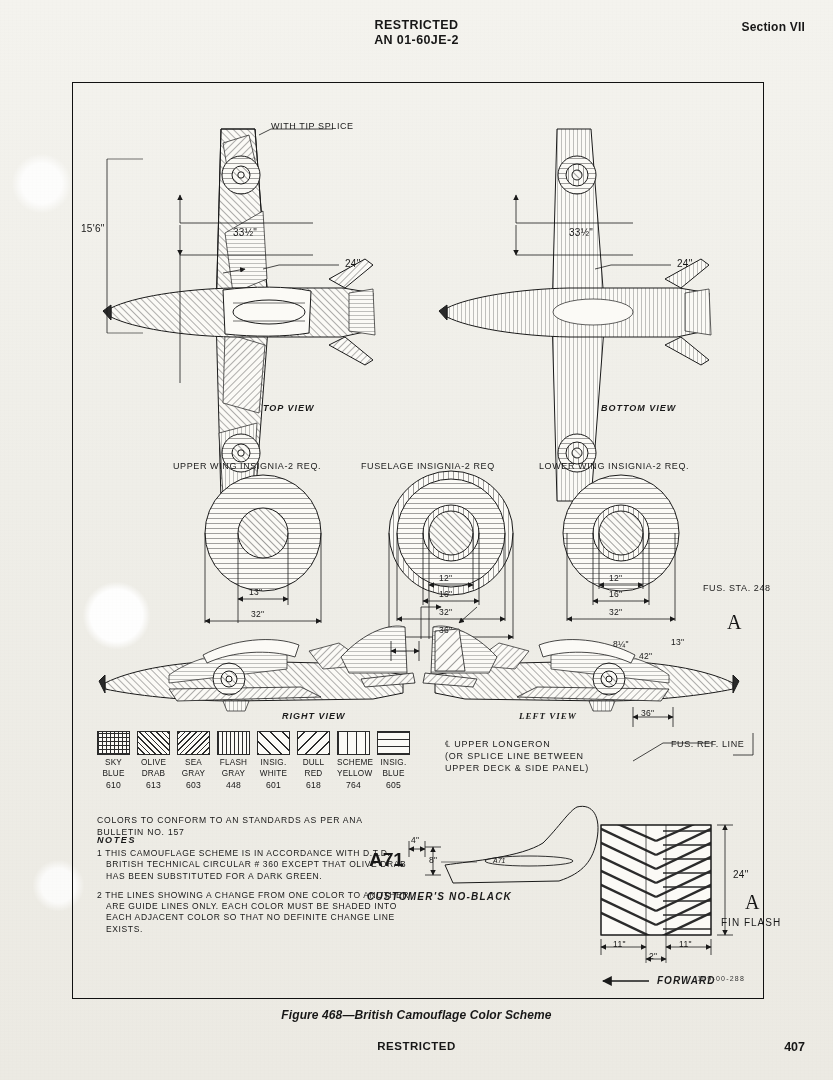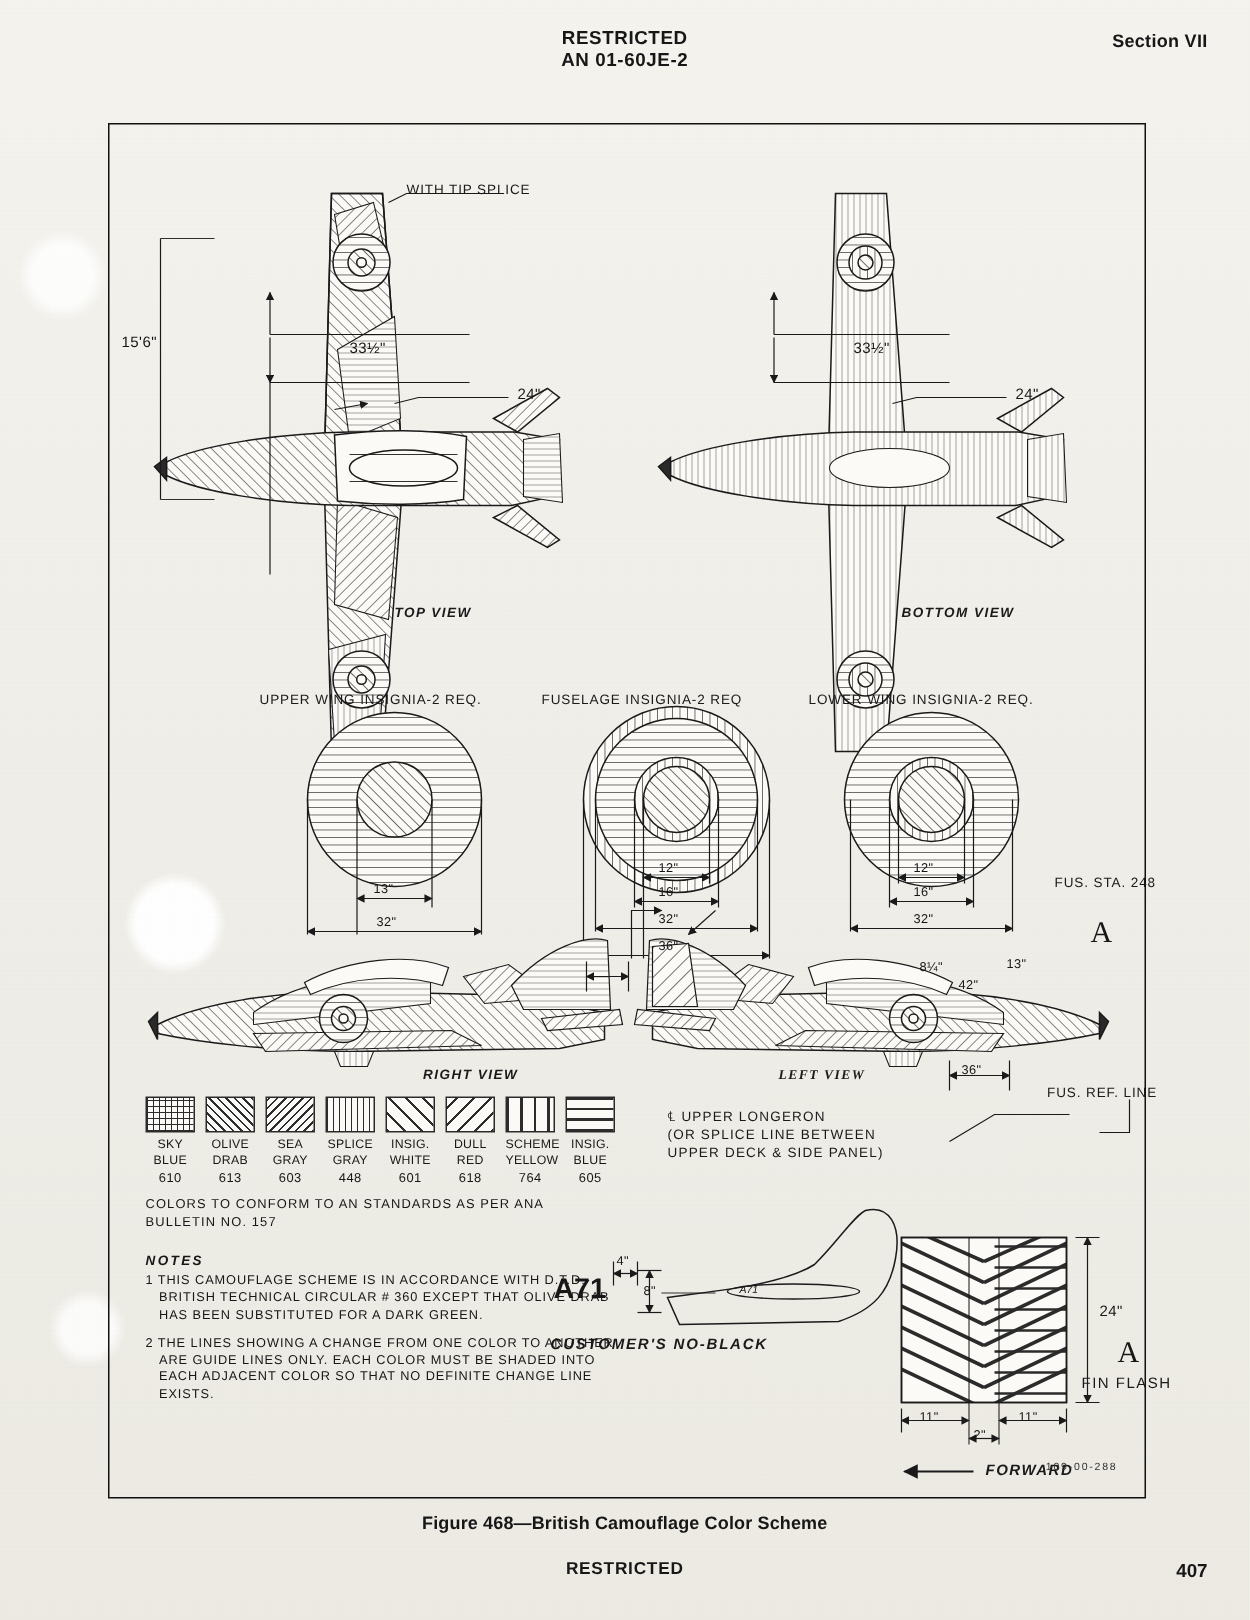--- a/index.html
+++ b/index.html
@@ -44,29 +44,29 @@
   .big-a{position:absolute;font-family:"Liberation Serif",serif;font-size:20px;}
 
   
   .legend{position:absolute;left:24px;top:648px;width:330px;}
   .sw-row{display:flex;gap:7px;}
   .sw{width:31px;height:22px;border:1px solid #2a2a2a;background:#fbfaf6;}
   .namerow{display:flex;gap:7px;margin-top:3px;}
   .nm{width:33px;font-size:8.2px;letter-spacing:.2px;line-height:10.5px;text-align:center;}
   .codes{display:flex;gap:7px;margin-top:1px;}
   .cd{width:33px;font-size:8.6px;text-align:center;letter-spacing:.3px;}
-  .conform{font-size:8.6px;letter-spacing:.75px;line-height:11.5px;margin-top:7px;width:335px;}
+  .conform{font-size:8.6px;letter-spacing:.75px;line-height:11.5px;margin-top:25px;width:335px;}
 
   .notes{position:absolute;left:24px;top:752px;width:320px;}
   .notes-h{font-size:9px;font-style:italic;letter-spacing:1.6px;font-weight:bold;margin-bottom:3px;}
   .note{font-size:8.5px;letter-spacing:.62px;line-height:11.3px;margin-bottom:8px;
         padding-left:9px;text-indent:-9px;}
 
   .caption{position:absolute;left:0;right:0;top:1008px;text-align:center;
-    font-weight:bold;font-size:12px;letter-spacing:.1px;}
+    font-style:italic;font-weight:bold;font-size:12px;letter-spacing:.1px;}
   .ftr{position:absolute;left:0;right:0;top:1040px;text-align:center;font-weight:bold;font-size:11.5px;letter-spacing:.5px;}
   .pgno{position:absolute;right:28px;top:1040px;font-weight:bold;font-size:12.5px;}
 
   .dwgno{position:absolute;right:18px;bottom:16px;font-size:7px;letter-spacing:1.2px;color:#333;}
 </style>
 </head>
 <body>
 
 <div class="page"></div>
 <div class="grain"></div>
@@ -436,21 +436,21 @@
 <div class="dim" style="left:540px;top:556px;">8¼"</div>
 <div class="dim" style="left:598px;top:554px;">13"</div>
 <div class="dim" style="left:566px;top:568px;">42"</div>
 <div class="dim" style="left:568px;top:625px;">36"</div>
 
 <div class="lbl" style="left:372px;top:655px;letter-spacing:.8px;line-height:12px;">
   <div>℄ UPPER LONGERON</div>
   <div>(OR SPLICE LINE BETWEEN</div>
   <div> UPPER DECK &amp; SIDE PANEL)</div>
 </div>
-<div class="lbl" style="left:598px;top:640px;margin-left:27px;">FUS. REF. LINE</div>
+<div class="lbl" style="left:598px;top:656px;">FUS. REF. LINE</div>
 
 <div class="dim" style="left:338px;top:752px;">4"</div>
 <div class="dim" style="left:356px;top:772px;">8"</div>
 <div style="position:absolute;left:296px;top:766px;font-weight:bold;font-size:19px;letter-spacing:0px;">A71</div>
 <div style="position:absolute;left:420px;top:774px;font-size:7px;font-style:italic;">A71</div>
 <div class="lbl lbl-i" style="left:294px;top:808px;letter-spacing:1.2px;font-size:10px;">CUSTOMER'S NO-BLACK</div>
 
 <div class="dim" style="left:540px;top:856px;">11"</div>
 <div class="dim" style="left:576px;top:868px;">2"</div>
 <div class="dim" style="left:606px;top:856px;">11"</div>
@@ -467,21 +467,21 @@
     <div class="sw" style="background-image:repeating-linear-gradient(90deg,#2c2c2c 0 1px,transparent 1px 4px);background-color:#fbfaf6;"></div>
     <div class="sw" style="background-image:repeating-linear-gradient(45deg,#2c2c2c 0 1.4px,transparent 1.4px 8px);background-color:#fbfaf6;"></div>
     <div class="sw" style="background-image:repeating-linear-gradient(-45deg,#2c2c2c 0 1.4px,transparent 1.4px 8px);background-color:#fbfaf6;"></div>
     <div class="sw" style="background-image:repeating-linear-gradient(90deg,#2c2c2c 0 1.4px,transparent 1.4px 9px);background-color:#fbfaf6;"></div>
     <div class="sw" style="background-image:repeating-linear-gradient(0deg,#2c2c2c 0 1.4px,transparent 1.4px 7px);background-color:#fbfaf6;"></div>
   </div>
   <div class="namerow">
     <div class="nm"><span>SKY</span><br><span>BLUE</span></div>
     <div class="nm"><span>OLIVE</span><br><span>DRAB</span></div>
     <div class="nm"><span>SEA</span><br><span>GRAY</span></div>
-    <div class="nm"><span>SPLICE</span><br><span>GRAY</span></div>
+    <div class="nm"><span>FLASH</span><br><span>GRAY</span></div>
     <div class="nm"><span>INSIG.</span><br><span>WHITE</span></div>
     <div class="nm"><span>DULL</span><br><span>RED</span></div>
     <div class="nm"><span>SCHEME</span><br><span>YELLOW</span></div>
     <div class="nm"><span>INSIG.</span><br><span>BLUE</span></div>
   </div>
   <div class="codes">
     <div class="cd">610</div>
     <div class="cd">613</div>
     <div class="cd">603</div>
     <div class="cd">448</div>

